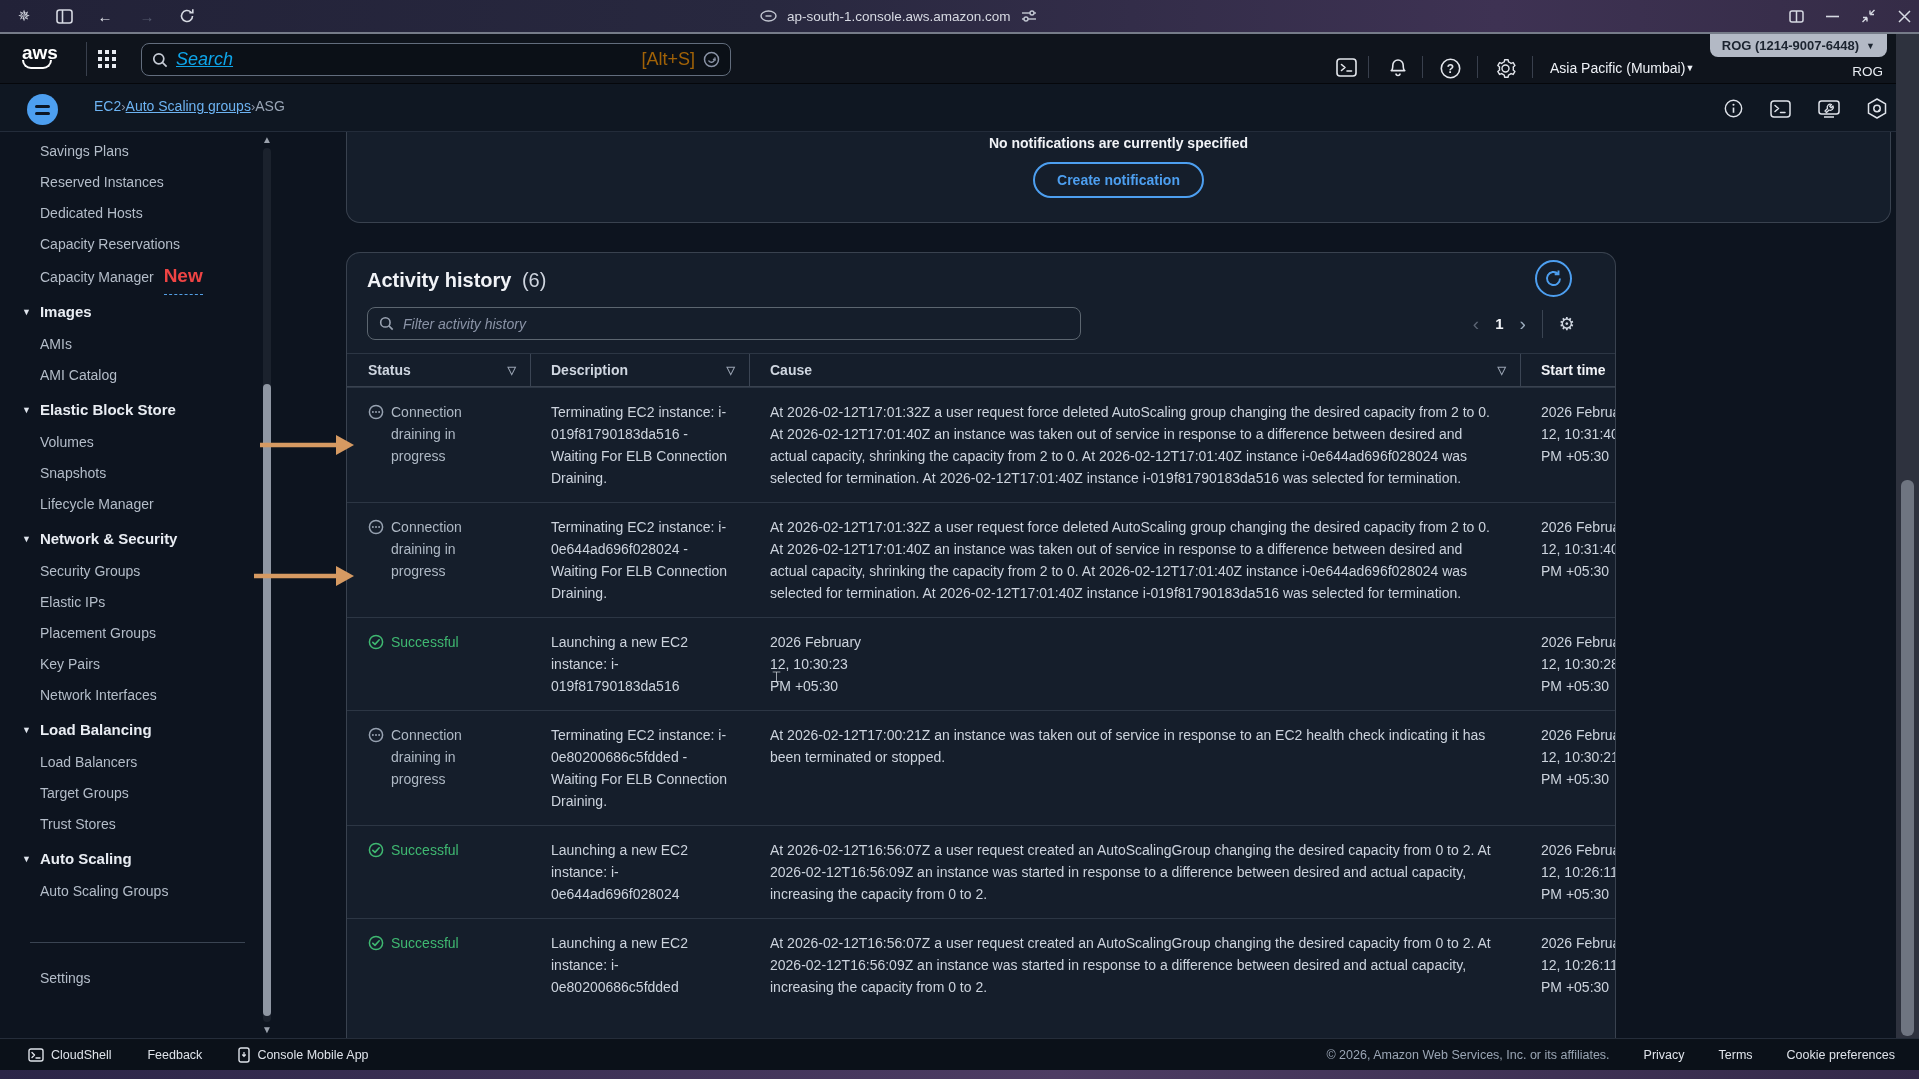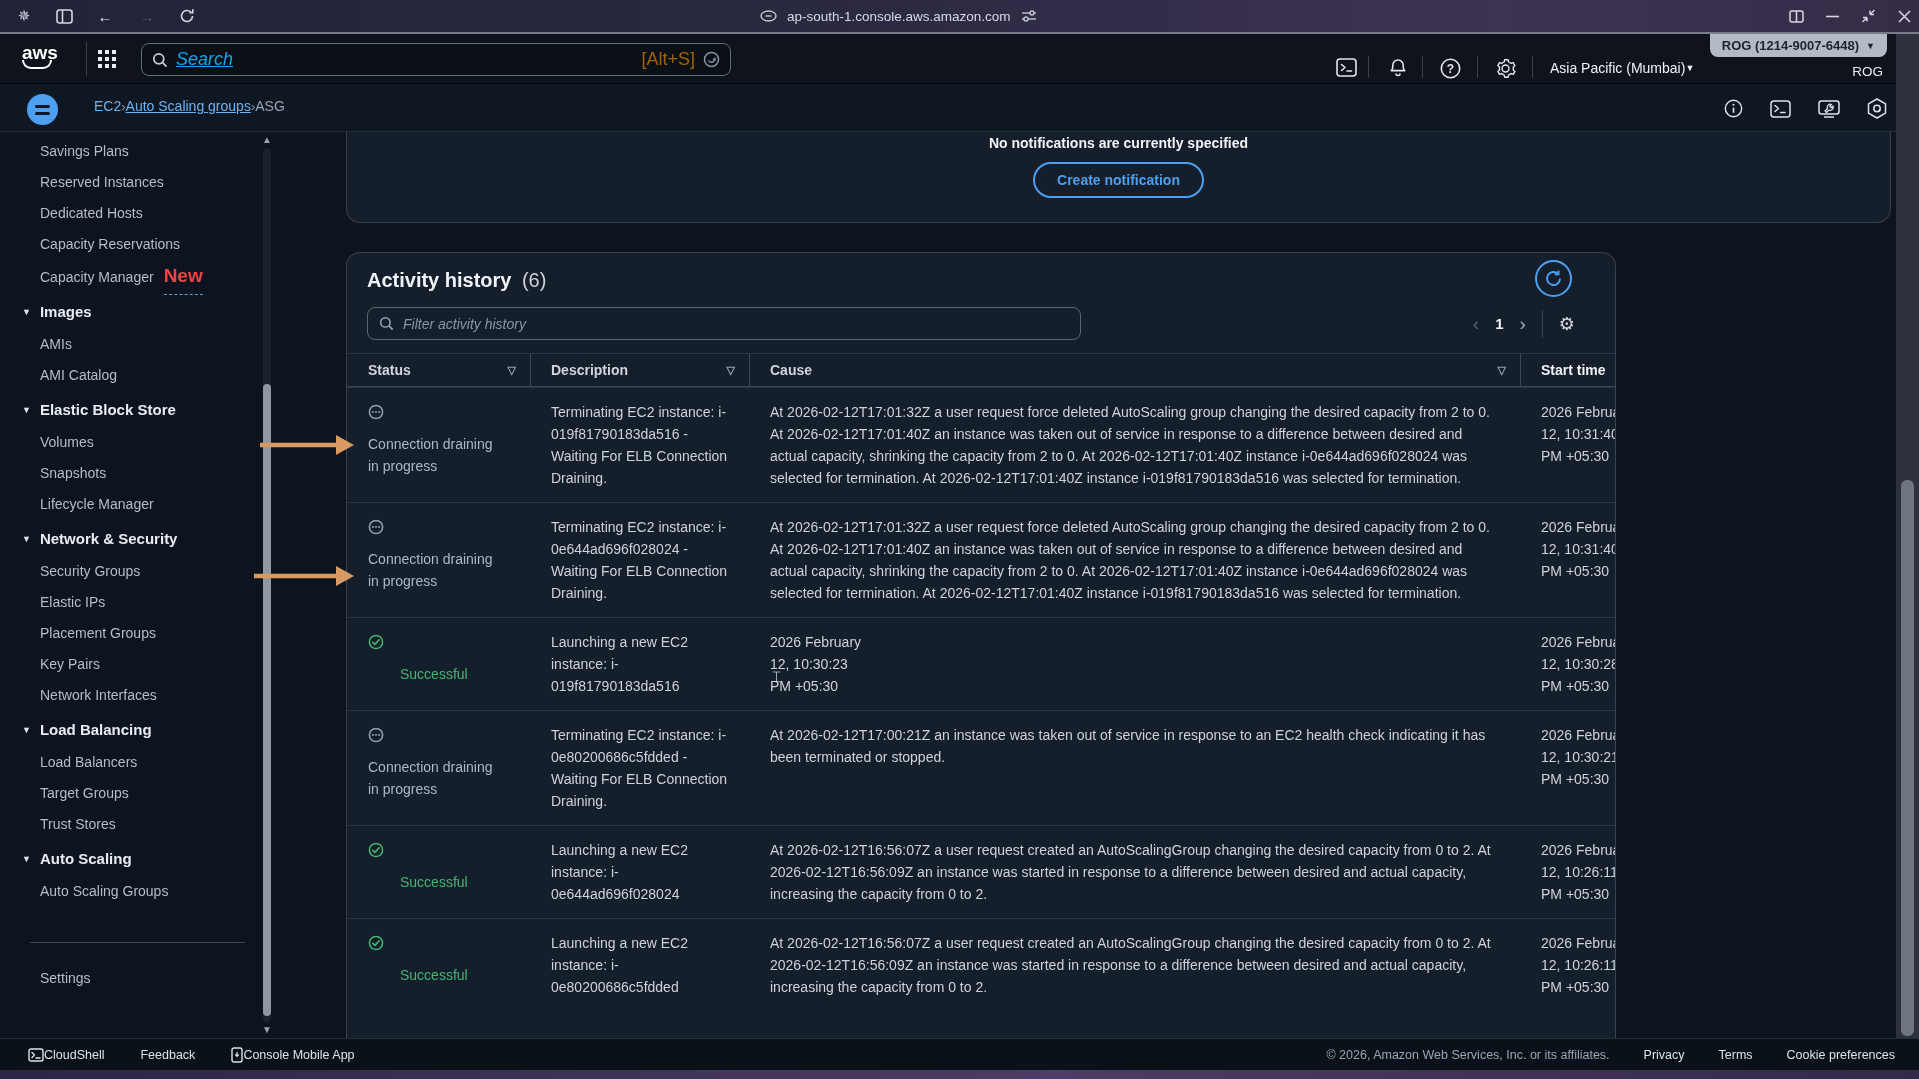--- a/index.html
+++ b/index.html
@@ -103,41 +103,41 @@
   #tbl { position:absolute; left:0; top:100px; width:1545px; }
   .tr { display:grid; grid-template-columns:184px 219px 771px 162px 165px; border-top:1px solid #2c3644; }
   #tbl-head.tr { border-top:1px solid #2c3644; border-bottom:1px solid #39424f; height:34px; }
   .th { display:flex; align-items:center; justify-content:space-between; padding:0 14px 0 20px;
     border-right:1px solid #3b4554; color:#cfd6e0; font-weight:bold; font-size:14px; }
   .th:first-child { padding-left:21px; }
   .th .funnel { color:#98a2b1; font-size:11px; }
   .th.sorted { color:#f1f3f7; }
   .th.sorted .sortcaret { color:#e9edf3; font-size:10px; }
   .td { padding:13px 18px 13px 20px; font-size:14px; line-height:22px; color:#ccd3dd; overflow-wrap:anywhere; }
-  .td.status { padding-left:21px; display:flex; gap:7px; align-items:flex-start;flex-direction:column; }
+  .td.status { padding-left:21px; display:flex; gap:7px; align-items:flex-start; }
   .td.status .st-text { max-width:126px; }
   .st-progress .st-text { color:#aeb8c4; }
-  .st-success .st-text { color:#3fb871;margin-left:32px; }
+  .st-success .st-text { color:#3fb871; }
   .st-ic { margin-top:3px; flex:0 0 auto; }
   .td.time { max-width:132px; }
 
   
   .annot { position:absolute; pointer-events:none; }
 
   
   #text-cursor { position:absolute; left:772px; top:668px; color:#e6eaf0; font-size:15px; }
 
   
   #main-scroll-track { position:absolute; right:0; top:34px; width:23px; height:1036px; background:#2e323e; }
   #main-scroll-thumb { position:absolute; right:5px; top:480px; width:13px; height:556px; background:#6f7581; border-radius:6px; }
 
   
   #footer { position:absolute; left:0; top:1038px; width:1919px; height:32px; background:#0b1119;
     border-top:1px solid #252d3a; display:flex; align-items:center; font-size:12.5px; color:#dfe3ea; }
-  .ft-item { display:flex; align-items:center; cursor:pointer; }
+  .ft-item { display:flex; align-items:center; gap:7px; cursor:pointer; }
   #ft-left { display:flex; align-items:center; gap:36px; padding-left:28px; }
   #ft-right { position:absolute; right:24px; display:flex; align-items:center; gap:34px; }
   #ft-copy { color:#9aa5b4; cursor:default; }
   #taskbar-sliver { position:absolute; left:0; top:1070px; width:1919px; height:9px;
     background:linear-gradient(90deg,#2b2547,#4d3c63 55%,#332949); }
 </style>
 </head>
 <body>
 
 <div id="browser-bar">

